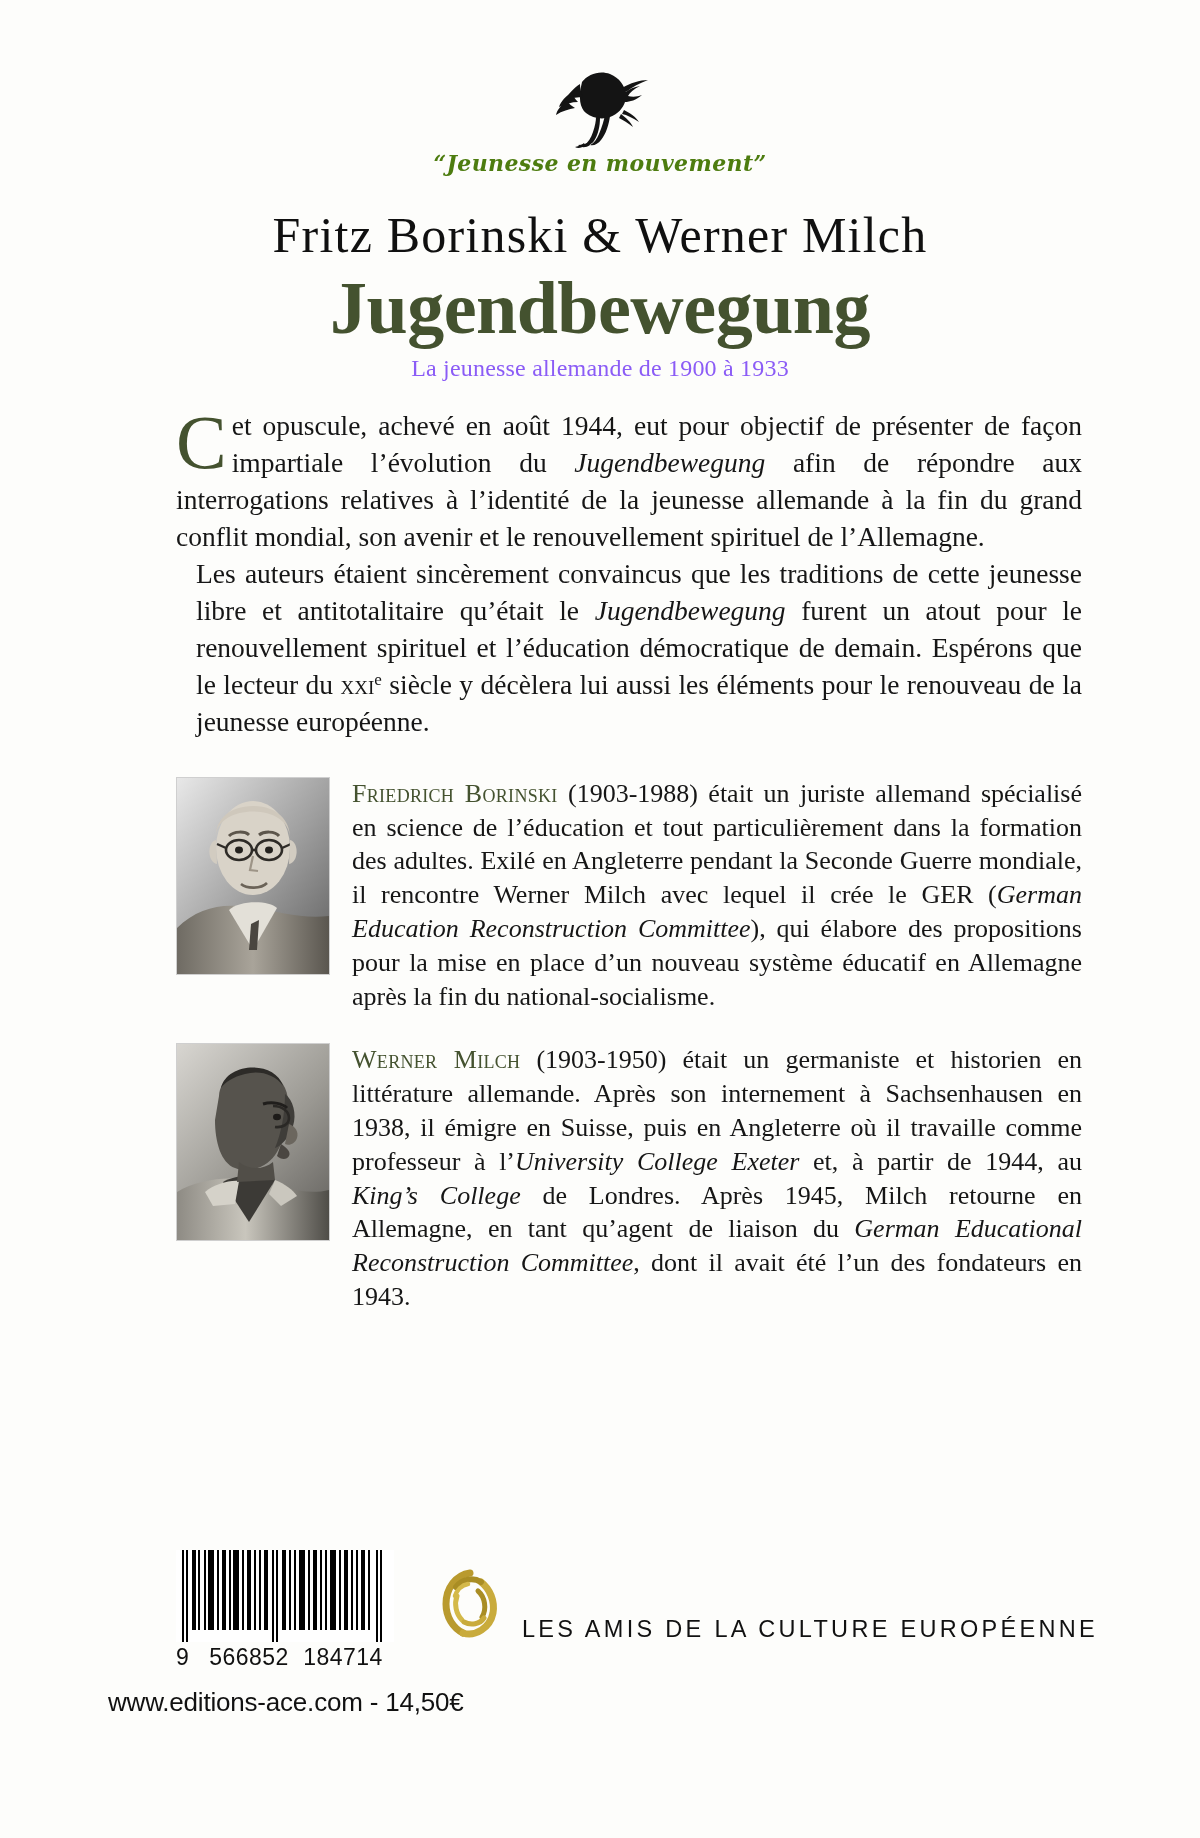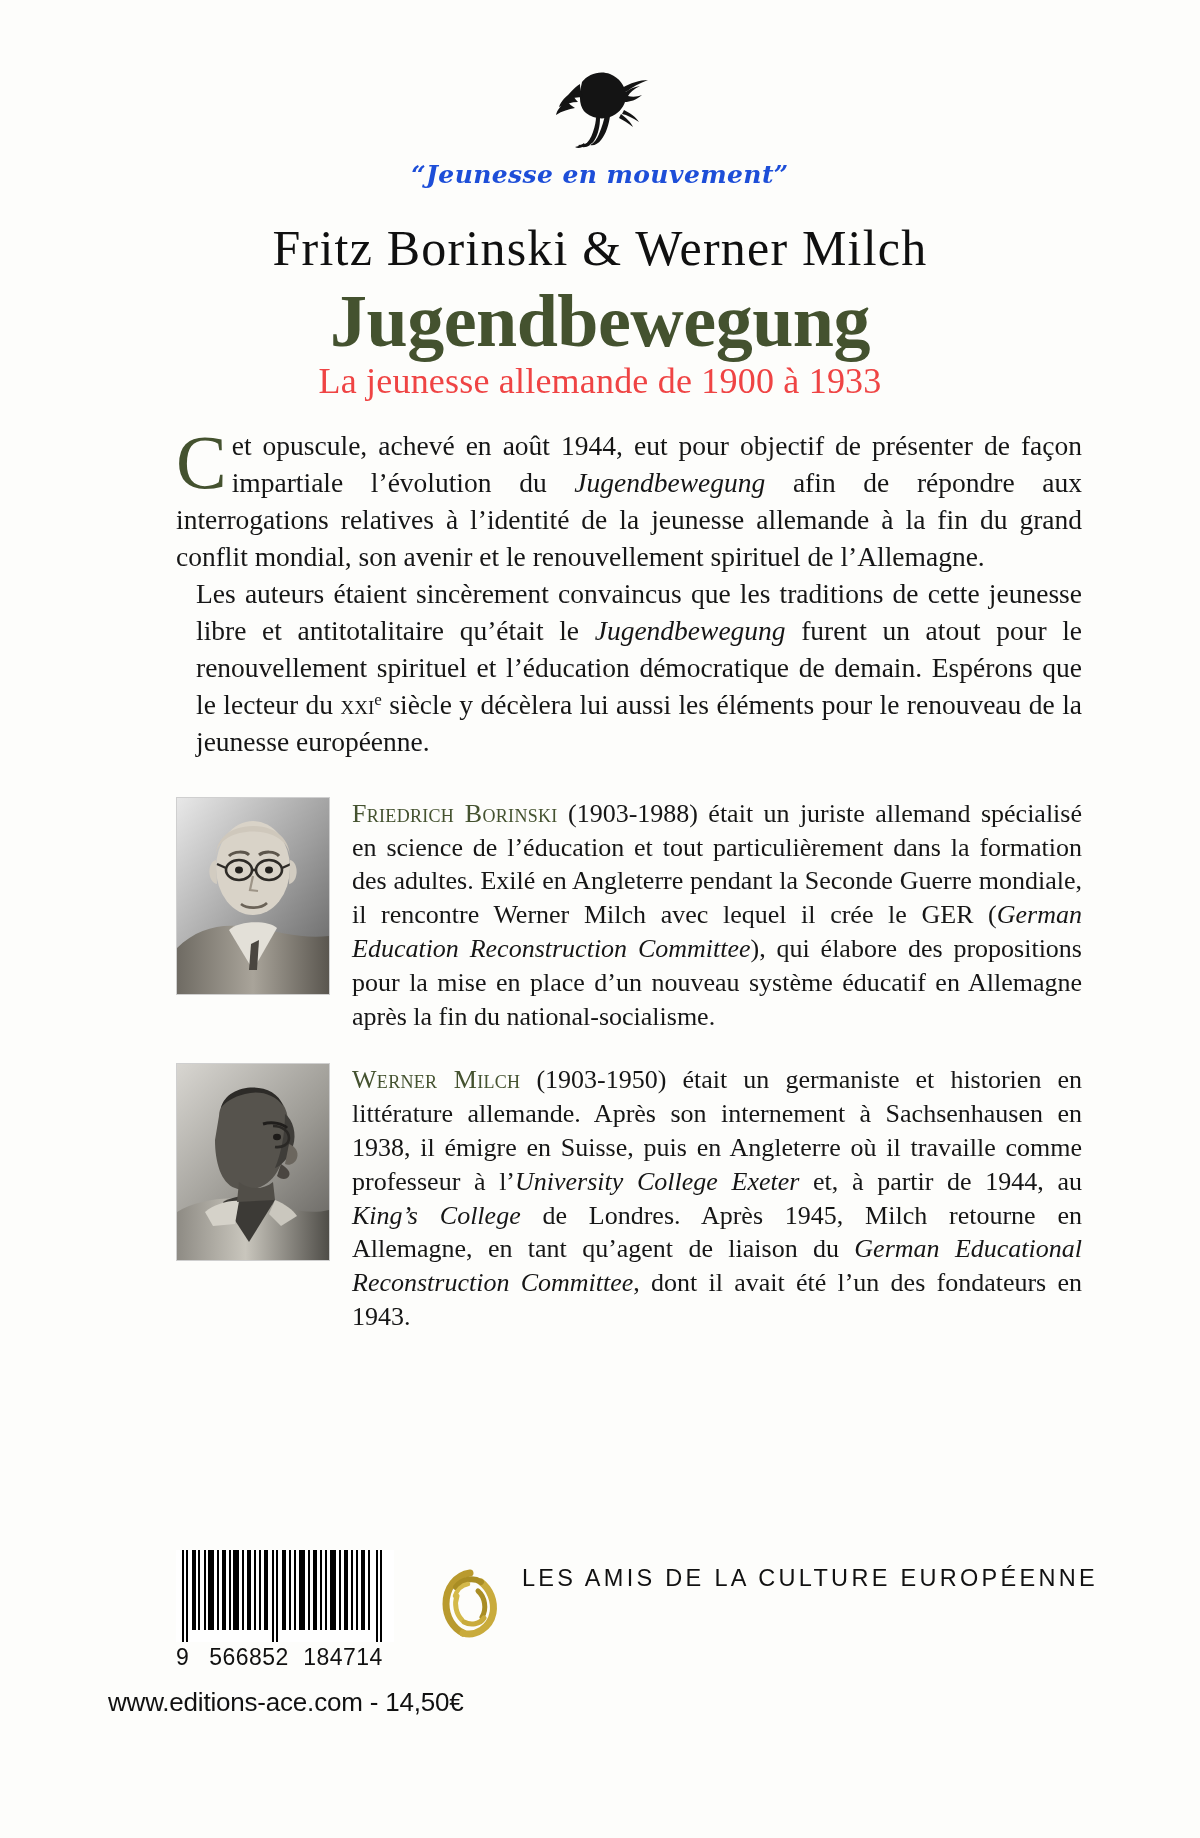--- a/index.html
+++ b/index.html
@@ -29,27 +29,26 @@
     text-align: center;
     padding-top: 66px;
   }
   .bird-logo {
     display: block;
     margin: 0 auto;
     width: 128px;
     height: 84px;
   }
   .series-name {
-    margin-top: 10px;
     font-family: "DejaVu Serif", "Liberation Serif", serif;
     font-style: italic;
     font-weight: 700;
-    font-size: 25px;
+    font-size: 22px;
     letter-spacing: 0.4px;
-    color: #1d4ed8;
+    color: #4d7c0f;
   }
 
   
   .authors {
     text-align: center;
     margin-top: 30px;
     font-family: "Liberation Serif", serif;
     font-size: 50px;
     font-weight: 400;
     letter-spacing: 1.2px;
@@ -60,26 +59,26 @@
     margin-top: 6px;
     font-family: "Liberation Serif", serif;
     font-size: 74px;
     font-weight: 700;
     letter-spacing: -0.5px;
     color: #44522f;
     line-height: 1.04;
   }
   .subtitle {
     text-align: center;
-    margin-top: 0;
-    font-family: "Liberation Serif", serif;
-    font-size: 36px;
+    margin-top: 8px;
+    font-family: "Liberation Serif", serif;
+    font-size: 24px;
     font-weight: 400;
     letter-spacing: 0.2px;
-    color: #ef4444;
+    color: #8b5cf6;
   }
 
   
   .blurb {
     margin: 26px 118px 0 176px;
     font-size: 27.5px;
     line-height: 1.345;
     text-align: justify;
     color: #161616;
     font-family: "Liberation Serif", serif;
@@ -167,21 +166,21 @@
     letter-spacing: 0.5px;
     color: #111;
   }
   .bc-d1 { width: 20px; text-align: left; }
   .bc-d2 { flex: 1; text-align: center; padding-left: 6px; }
   .bc-d3 { flex: 1; text-align: center; padding-right: 4px; }
 
   .pub-block {
     flex: 0 0 auto;
     display: flex;
-    align-items: flex-start;
+    align-items: flex-end;
     gap: 22px;
     margin-top: -14px;
   }
   .ace-mark { width: 60px; height: 78px; display: block; }
   .pub-name {
     font-family: "Liberation Sans", sans-serif;
     font-size: 23.5px;
     letter-spacing: 3.3px;
     color: #111;
     white-space: nowrap;

